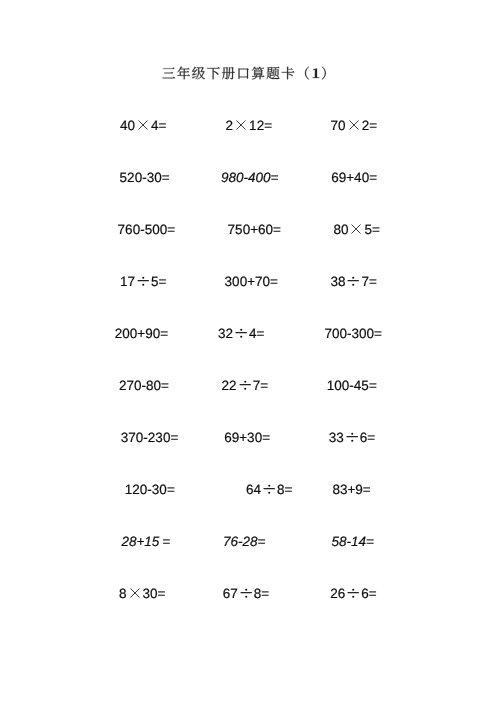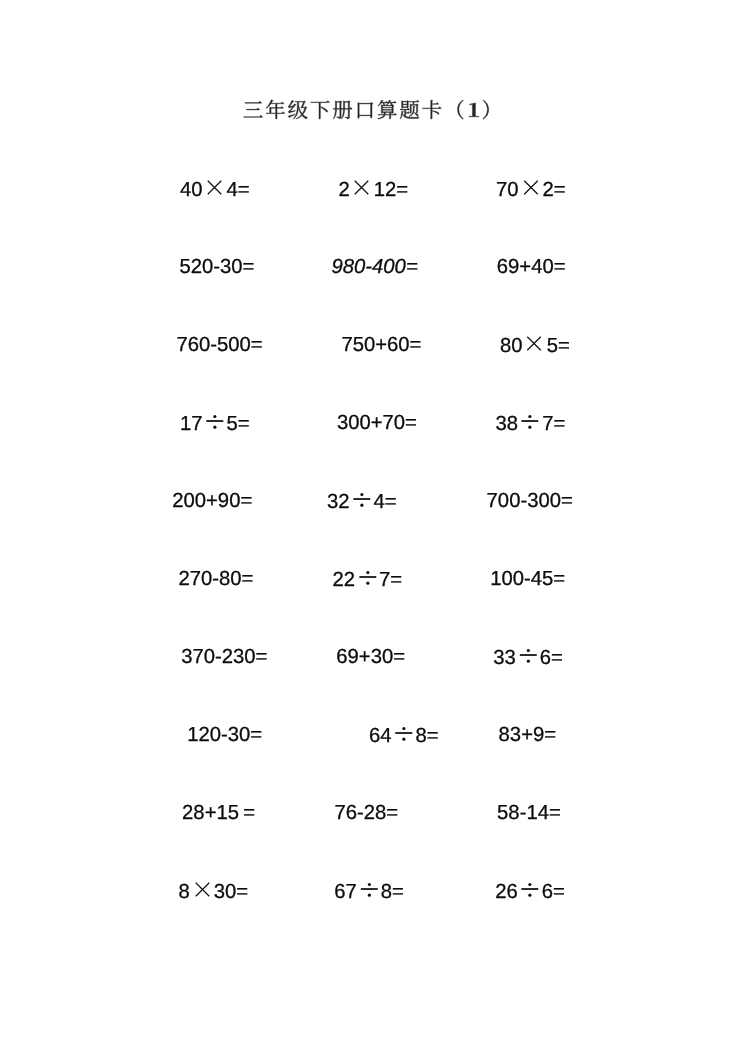--- a/index.html
+++ b/index.html
@@ -100,21 +100,21 @@
       </div>
       <div class="row" style="top: 482.1px; text-align: center;">
         <div class="cell" style="left: 124.8px;"><span>1</span><span>2</span><span>0</span><span>-</span><span>3</span><span>0</span><span>=</span></div>
         <div class="cell" style="left: 246px;"><span>6</span><span>4</span><span class="op"><svg width="16" height="16" viewBox="0 0 16 16">
               <rect x="2.55" y="6.1" width="11.3" height="1.15" fill="#0d0d0d"></rect>
               <circle cx="8.25" cy="3.68" r="1.05" fill="#0d0d0d"></circle>
               <circle cx="8.25" cy="10.75" r="1.05" fill="#0d0d0d"></circle>
             </svg></span><span>8</span><span>=</span></div>
         <div class="cell" style="left: 332.4px;"><span>8</span><span>3</span><span>+</span><span>9</span><span>=</span></div>
       </div>
-      <div class="row" style="top: 534.1px;">
+      <div class="row" style="top: 534.1px; font-style: italic;">
         <div class="cell" style="left: 121.4px;"><span>2</span><span>8</span><span>+</span><span>1</span><span>5</span><span class="sp"></span><span>=</span></div>
         <div class="cell" style="left: 223px;"><span>7</span><span>6</span><span>-</span><span>2</span><span>8</span><span>=</span></div>
         <div class="cell" style="left: 331.4px;"><span>5</span><span>8</span><span>-</span><span>1</span><span>4</span><span>=</span></div>
       </div>
       <div class="row" style="top: 586.1px;">
         <div class="cell" style="left: 119px; text-align: center;"><span>8</span><span class="op"><svg width="16" height="16" viewBox="0 0 16 16">
               <path d="M3.5 2.5L12.5 11.5M12.5 2.5L3.5 11.5" stroke="#0d0d0d" stroke-width="0.8" fill="none"></path>
             </svg></span><span>3</span><span>0</span><span>=</span></div>
         <div class="cell" style="left: 222.8px;"><span>6</span><span>7</span><span class="op"><svg width="16" height="16" viewBox="0 0 16 16">
               <rect x="2.55" y="6.1" width="11.3" height="1.15" fill="#0d0d0d"></rect>

